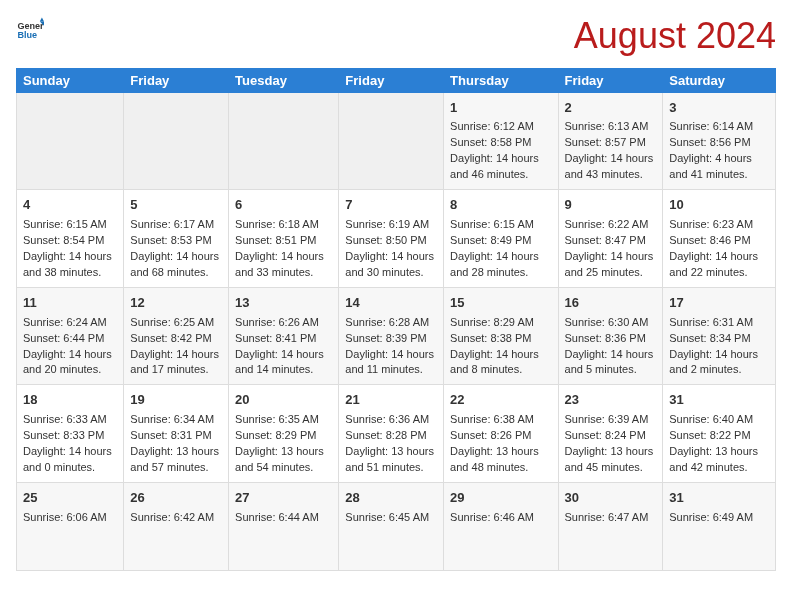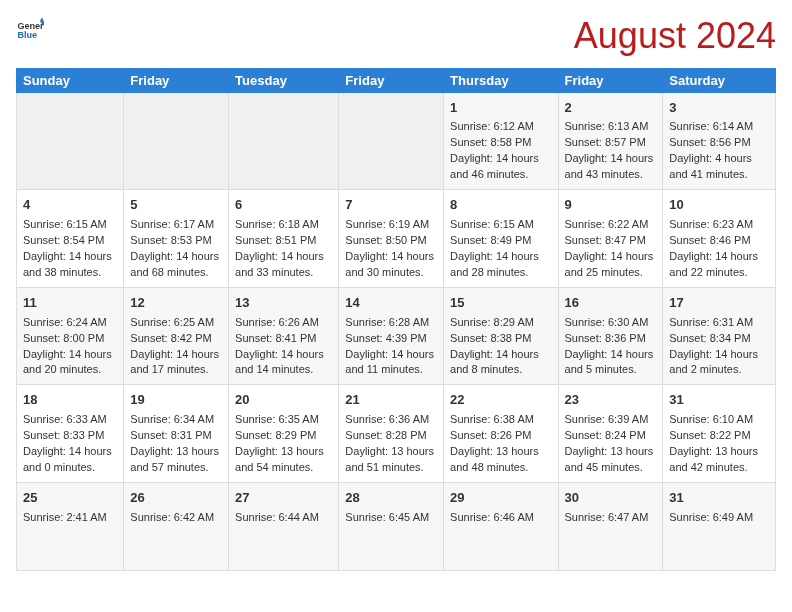--- a/index.html
+++ b/index.html
@@ -178,39 +178,39 @@
           <span class="day-num">10</span>
           <div>Sunrise: 6:23 AM</div>
           <div>Sunset: 8:46 PM</div>
           <div>Daylight: 14 hours and 22 minutes.</div>
         </td>
       </tr>
       <tr class="week-row">
         <td>
           <span class="day-num">11</span>
           <div>Sunrise: 6:24 AM</div>
-          <div>Sunset: 8:00 PM</div>
+          <div>Sunset: 6:44 PM</div>
           <div>Daylight: 14 hours and 20 minutes.</div>
         </td>
         <td>
           <span class="day-num">12</span>
           <div>Sunrise: 6:25 AM</div>
           <div>Sunset: 8:42 PM</div>
           <div>Daylight: 14 hours and 17 minutes.</div>
         </td>
         <td>
           <span class="day-num">13</span>
           <div>Sunrise: 6:26 AM</div>
           <div>Sunset: 8:41 PM</div>
           <div>Daylight: 14 hours and 14 minutes.</div>
         </td>
         <td>
           <span class="day-num">14</span>
           <div>Sunrise: 6:28 AM</div>
-          <div>Sunset: 4:39 PM</div>
+          <div>Sunset: 8:39 PM</div>
           <div>Daylight: 14 hours and 11 minutes.</div>
         </td>
         <td>
           <span class="day-num">15</span>
           <div>Sunrise: 8:29 AM</div>
           <div>Sunset: 8:38 PM</div>
           <div>Daylight: 14 hours and 8 minutes.</div>
         </td>
         <td>
           <span class="day-num">16</span>
@@ -257,29 +257,29 @@
           <div>Daylight: 13 hours and 48 minutes.</div>
         </td>
         <td>
           <span class="day-num">23</span>
           <div>Sunrise: 6:39 AM</div>
           <div>Sunset: 8:24 PM</div>
           <div>Daylight: 13 hours and 45 minutes.</div>
         </td>
         <td>
           <span class="day-num">31</span>
-          <div>Sunrise: 6:10 AM</div>
+          <div>Sunrise: 6:40 AM</div>
           <div>Sunset: 8:22 PM</div>
           <div>Daylight: 13 hours and 42 minutes.</div>
         </td>
       </tr>
       <tr class="week-row">
         <td>
           <span class="day-num">25</span>
-          <div>Sunrise: 2:41 AM</div>
+          <div>Sunrise: 6:06 AM</div>
         </td>
         <td>
           <span class="day-num">26</span>
           <div>Sunrise: 6:42 AM</div>
         </td>
         <td>
           <span class="day-num">27</span>
           <div>Sunrise: 6:44 AM</div>
         </td>
         <td>

